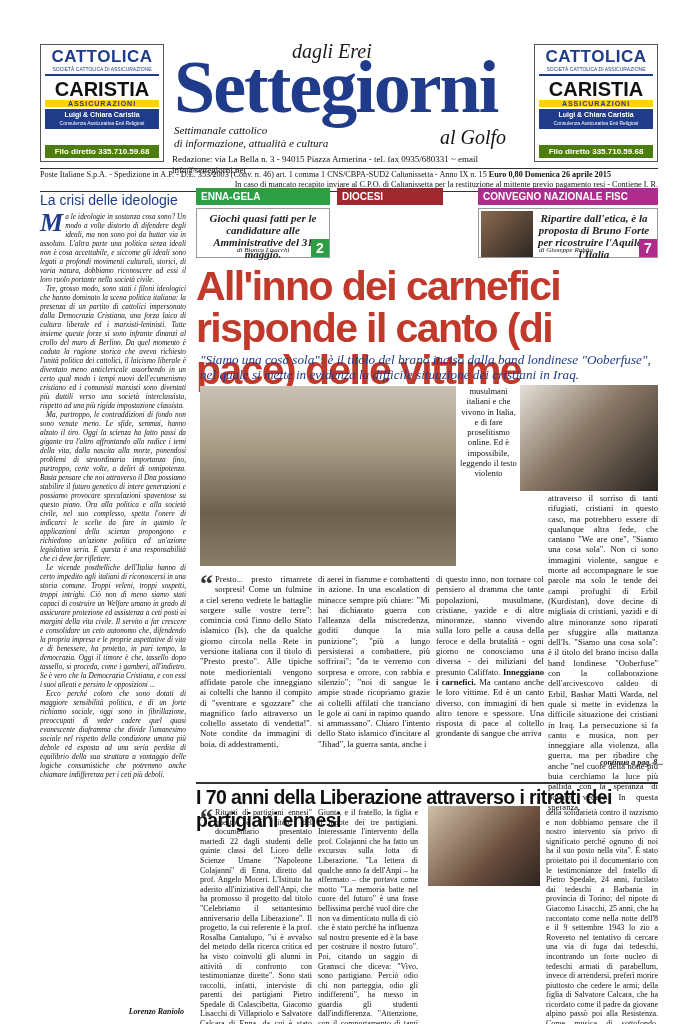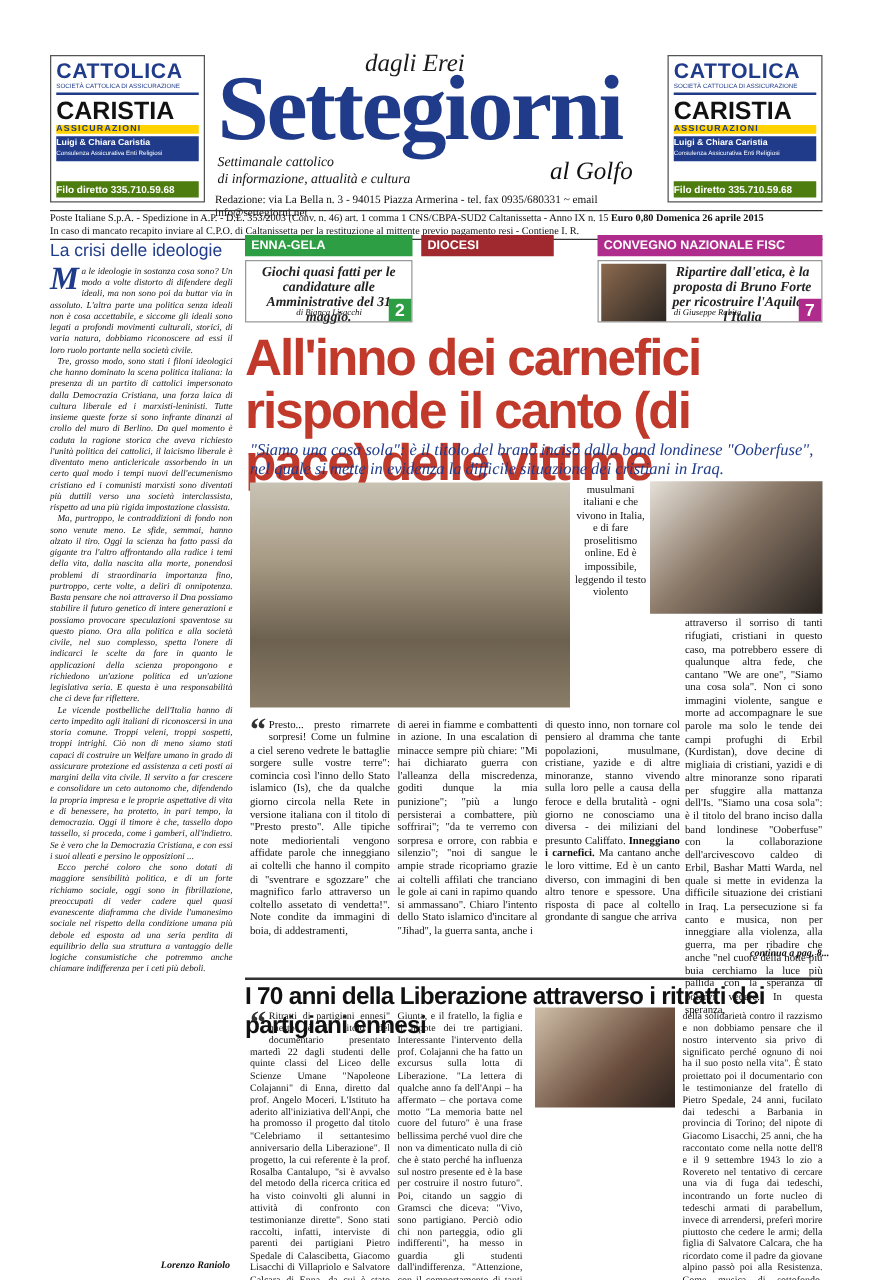--- a/index.html
+++ b/index.html
@@ -1,18 +1,18 @@
 <!DOCTYPE html>
 <html><head>
 <meta charset="utf-8">
 <style>
 *{box-sizing:border-box;margin:0;padding:0}
 body{width:698px;height:1024px;background:#fff;font-family:"Liberation Serif",serif;color:#111;position:relative;overflow:hidden}
 .abs{position:absolute}
-.adbox{position:absolute;top:44px;width:124px;height:118px;border:1px solid #555;background:#fff;padding:3px 4px;}
+.adbox{position:absolute;top:44px;width:124px;height:118px;border:1px solid #555;background:#fff;padding:3px 4px;text-align:center}
 .ad-catt{font-family:"Liberation Sans",sans-serif;font-weight:bold;font-size:17px;color:#1f3b8a;letter-spacing:0.5px;line-height:18px}
 .ad-soc{font-family:"Liberation Sans",sans-serif;font-size:5px;color:#1f3b8a;border-bottom:2px solid #1f3b8a;padding-bottom:2px}
 .ad-car{font-family:"Liberation Sans",sans-serif;font-weight:bold;font-size:20px;color:#111;line-height:22px;margin-top:2px}
 .ad-ass{font-family:"Liberation Sans",sans-serif;font-size:7px;font-weight:bold;background:#ffd200;color:#1f3b8a;letter-spacing:1px}
 .ad-agent{font-family:"Liberation Sans",sans-serif;background:#1f3b8a;color:#fff;font-size:7px;font-weight:bold;padding:2px 0;margin-top:2px;line-height:8px}
 .ad-agent small{display:block;font-size:5px;font-weight:normal}
 .ad-filo{font-family:"Liberation Sans",sans-serif;background:#4d7c0f;color:#fff;font-size:8px;font-weight:bold;padding:2px 0;margin-top:16px}
 .masthead{position:absolute;left:172px;top:38px;width:350px;height:114px}
 .mh-dagli{position:absolute;left:120px;top:2px;font-size:20px;font-style:italic;color:#1a1a1a}
 .mh-sette{position:absolute;left:2px;top:12px;font-size:74px;font-weight:bold;color:#1f3b8a;font-family:"Liberation Serif",serif;letter-spacing:-2px;line-height:74px}
@@ -68,21 +68,21 @@
   <div class="mh-algolfo" style="left:268px;top:88px">al Golfo</div>
   <div class="mh-sub" style="top:86px">
     <div>Settimanale cattolico</div>
     <div>di informazione, attualità e cultura</div>
   </div>
   <div class="mh-addr" style="top:116px;left:0">Redazione: via La Bella n. 3 - 94015 Piazza Armerina - tel. fax 0935/680331 ~ email info@settegiorni.net</div>
 </div>
 
 <div class="postbar">
   <div><span>Poste Italiane S.p.A. - Spedizione in A.P. - D.L. 353/2003 (Conv. n. 46) art. 1 comma 1 CNS/CBPA-SUD2 Caltanissetta - Anno IX n. 15</span> <b>Euro 0,80 Domenica 26 aprile 2015</b></div>
-  <div style="text-align:left">In caso di mancato recapito inviare al C.P.O. di Caltanissetta per la restituzione al mittente previo pagamento resi - Contiene I. R.</div>
+  <div style="text-align:right">In caso di mancato recapito inviare al C.P.O. di Caltanissetta per la restituzione al mittente previo pagamento resi - Contiene I. R.</div>
 </div>
 
 <div class="edit">
   <div class="edit-title">La crisi delle ideologie</div>
   <div class="edit-text">
     <span class="dropcap">M</span>
     <p style="text-indent:0">a le ideologie in sostanza cosa sono? Un modo a volte distorto di difendere degli ideali, ma non sono poi da buttar via in assoluto. L'altra parte una politica senza ideali non è cosa accettabile, e siccome gli ideali sono legati a profondi movimenti culturali, storici, di varia natura, dobbiamo riconoscere ad essi il loro ruolo portante nella società civile.</p>
     <p>Tre, grosso modo, sono stati i filoni ideologici che hanno dominato la scena politica italiana: la presenza di un partito di cattolici impersonato dalla Democrazia Cristiana, una forza laica di cultura liberale ed i marxisti-leninisti. Tutte insieme queste forze si sono infrante dinanzi al crollo del muro di Berlino. Da quel momento è caduta la ragione storica che aveva richiesto l'unità politica dei cattolici, il laicismo liberale è diventato meno anticlericale assorbendo in un certo qual modo i tempi nuovi dell'ecumenismo cristiano ed i comunisti marxisti sono diventati più duttili verso una società interclassista, rispetto ad una più rigida impostazione classista.</p>
     <p>Ma, purtroppo, le contraddizioni di fondo non sono venute meno. Le sfide, semmai, hanno alzato il tiro. Oggi la scienza ha fatto passi da gigante tra l'altro affrontando alla radice i temi della vita, dalla nascita alla morte, ponendosi problemi di straordinaria importanza fino, purtroppo, certe volte, a deliri di onnipotenza. Basta pensare che noi attraverso il Dna possiamo stabilire il futuro genetico di intere generazioni e possiamo provocare speculazioni spaventose su questo piano. Ora alla politica e alla società civile, nel suo complesso, spetta l'onere di indicarci le scelte da fare in quanto le applicazioni della scienza propongono e richiedono un'azione politica ed un'azione legislativa seria. E questa è una responsabilità che ci deve far riflettere.</p>
     <p>Le vicende postbelliche dell'Italia hanno di certo impedito agli italiani di riconoscersi in una storia comune. Troppi veleni, troppi sospetti, troppi intrighi. Ciò non di meno siamo stati capaci di costruire un Welfare umano in grado di assicurare protezione ed assistenza a ceti posti ai margini della vita civile. Il servito a far crescere e consolidare un ceto autonomo che, difendendo la propria impresa e le proprie aspettative di vita e di benessere, ha protetto, in pari tempo, la democrazia. Oggi il timore è che, tassello dopo tassello, si proceda, come i gamberi, all'indietro. Se è vero che la Democrazia Cristiana, e con essi i suoi alleati e persino le opposizioni ...</p>

